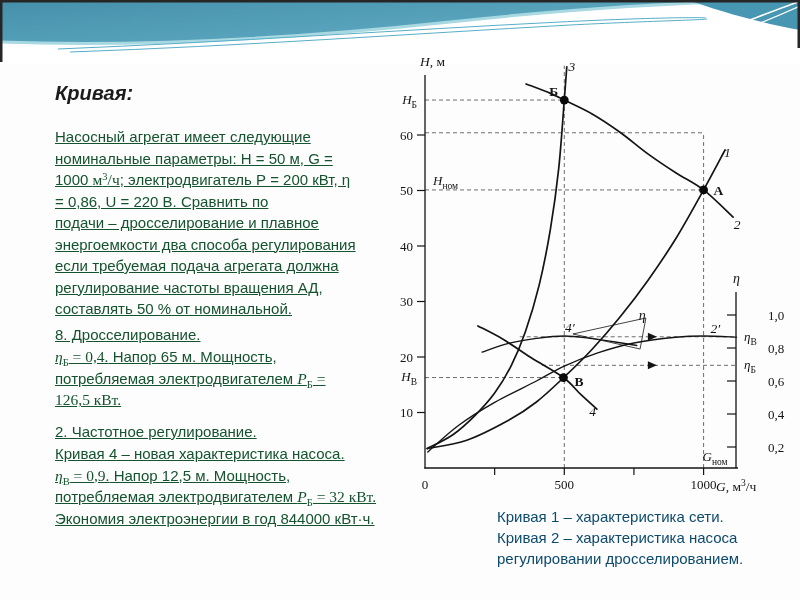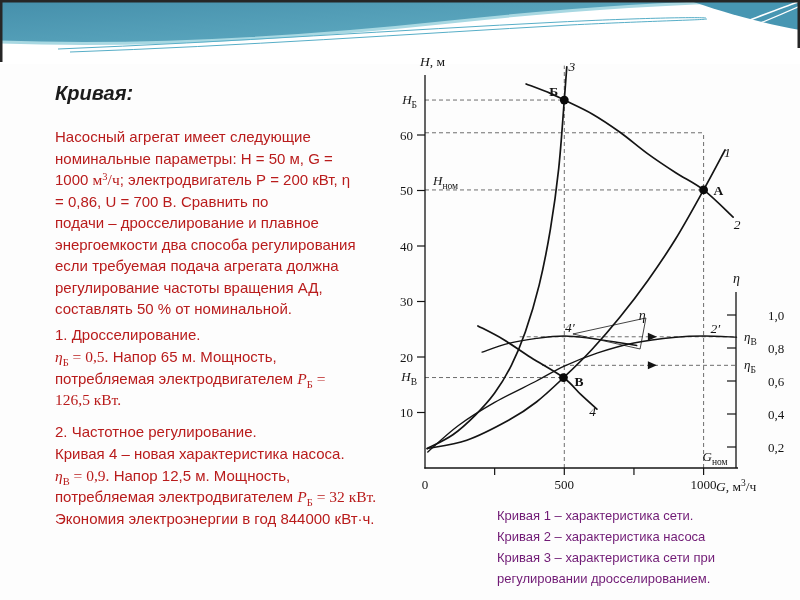--- a/index.html
+++ b/index.html
@@ -1,27 +1,27 @@
 <!DOCTYPE html>
 <html><head>
 <meta charset="utf-8">
 <style>
   html,body{margin:0;padding:0;background:#ffffff;}
   .slide{position:relative;width:800px;height:600px;background:#fdfdfd;overflow:hidden;
          font-family:"Liberation Sans",sans-serif;color:#141414;}
   .hdr{position:absolute;left:0;top:0;width:800px;height:64px;}
   .title{position:absolute;left:55px;top:82px;font:italic bold 20px "Liberation Sans",sans-serif;color:#1c1c1c;}
-  .tblock{position:absolute;font-size:15px;color:#b91c1c;}
+  .tblock{position:absolute;font-size:15px;color:#14532d;text-decoration:underline;}
   .tblock .line{white-space:nowrap;}
   .t{font-family:"Liberation Sans",sans-serif;}
   .m{font-family:"Liberation Serif",serif;font-size:15.5px;}
   .mi{font-family:"Liberation Serif",serif;font-style:italic;font-size:15.5px;}
   .sub{font-family:"Liberation Serif",serif;font-size:10.5px;vertical-align:-4px;}
   .sup{font-family:"Liberation Serif",serif;font-size:10.5px;vertical-align:5px;}
-  .caption{position:absolute;font-size:13px;color:#701a75;}
+  .caption{position:absolute;font-size:15px;color:#0c4a6e;}
   .caption div{height:21px;white-space:nowrap;}
   svg.chart{position:absolute;left:0;top:0;}
 </style>
 </head>
 <body>
 
 <div class="slide">
 
   <svg class="hdr" width="800" height="64" viewBox="0 0 800 64">
     <defs>
@@ -43,30 +43,30 @@
     <rect x="0" y="0" width="2.5" height="62" fill="#262626"></rect>
     <rect x="797.5" y="0" width="2.5" height="48" fill="#262626"></rect>
   </svg>
 
   <div class="title">Кривая:</div>
 
   <div class="tblock" style="left: 55px; top: 128px;">
       <div class="line" style="height: 21.5px;"><span class="t">Насосный агрегат имеет следующие</span></div>
       <div class="line" style="height: 21.5px;"><span class="t">номинальные параметры: Н = 50 м, G =</span></div>
       <div class="line" style="height: 21.5px;"><span class="t">1000 </span><span class="m">м</span><span class="sup">3</span><span class="m">/ч</span><span class="t">; электродвигатель Р = 200 кВт, η</span></div>
-      <div class="line" style="height: 21.5px;"><span class="t">= 0,86, U = 700 В. Сравнить по</span></div>
+      <div class="line" style="height: 21.5px;"><span class="t">= 0,86, U = 220 В. Сравнить по</span></div>
       <div class="line" style="height: 21.5px;"><span class="t">подачи – дросселирование и плавное</span></div>
       <div class="line" style="height: 21.5px;"><span class="t">энергоемкости два способа регулирования</span></div>
       <div class="line" style="height: 21.5px;"><span class="t">если требуемая подача агрегата должна</span></div>
       <div class="line" style="height: 21.5px;"><span class="t">регулирование  частоты вращения АД,</span></div>
       <div class="line" style="height: 21.5px;"><span class="t">составлять 50 % от номинальной.</span></div>
     </div>
   <div class="tblock" style="left: 55px; top: 326px;">
-      <div class="line" style="height: 21.8px;"><span class="t">1. Дросселирование.</span></div>
-      <div class="line" style="height: 21.8px;"><span class="mi">η</span><span class="sub">Б</span><span class="m"> = 0,5.</span><span class="t"> Напор 65 м. Мощность,</span></div>
+      <div class="line" style="height: 21.8px;"><span class="t">8. Дросселирование.</span></div>
+      <div class="line" style="height: 21.8px;"><span class="mi">η</span><span class="sub">Б</span><span class="m"> = 0,4.</span><span class="t"> Напор 65 м. Мощность,</span></div>
       <div class="line" style="height: 21.8px;"><span class="t">потребляемая электродвигателем </span><span class="mi">P</span><span class="sub">Б</span><span class="m"> =</span></div>
       <div class="line" style="height: 21.8px;"><span class="m">126,5 кВт.</span></div>
     </div>
   <div class="tblock" style="left: 55px; top: 423px;">
       <div class="line" style="height: 21.8px;"><span class="t">2. Частотное регулирование.</span></div>
       <div class="line" style="height: 21.8px;"><span class="t">Кривая 4 – новая характеристика насоса.</span></div>
       <div class="line" style="height: 21.8px;"><span class="mi">η</span><span class="sub">В</span><span class="m"> = 0,9.</span><span class="t"> Напор 12,5 м. Мощность,</span></div>
       <div class="line" style="height: 21.8px;"><span class="t">потребляемая электродвигателем </span><span class="mi">P</span><span class="sub">Б</span><span class="m"> = 32 кВт.</span></div>
     </div>
   <div class="tblock" style="left: 55px; top: 510px;">
@@ -143,17 +143,16 @@
       <text x="713.6" y="194.945" text-anchor="start" fill="#141414" style="font-family:'Liberation Serif',serif;font-size:13.5px;font-weight:bold;"><tspan>А</tspan></text>
       <circle cx="564.3" cy="100.03500000000003" r="4.4" fill="#0a0a0a"></circle>
       <text x="558.3" y="96.03500000000003" text-anchor="end" fill="#141414" style="font-family:'Liberation Serif',serif;font-size:13.5px;font-weight:bold;"><tspan>Б</tspan></text>
       <circle cx="563.4642" cy="377.53499999999997" r="4.4" fill="#0a0a0a"></circle>
       <text x="574.4642" y="385.53499999999997" text-anchor="start" fill="#141414" style="font-family:'Liberation Serif',serif;font-size:13.5px;font-weight:bold;"><tspan>В</tspan></text>
     </svg>
 
   <div class="caption" style="left:497px;top:508px;">
     <div>Кривая 1 – характеристика сети.</div>
     <div>Кривая 2 – характеристика насоса</div>
-    <div>Кривая 3 – характеристика сети при</div>
     <div>регулировании дросселированием.</div>
   </div>
 
 </div>
 
 </body></html>

